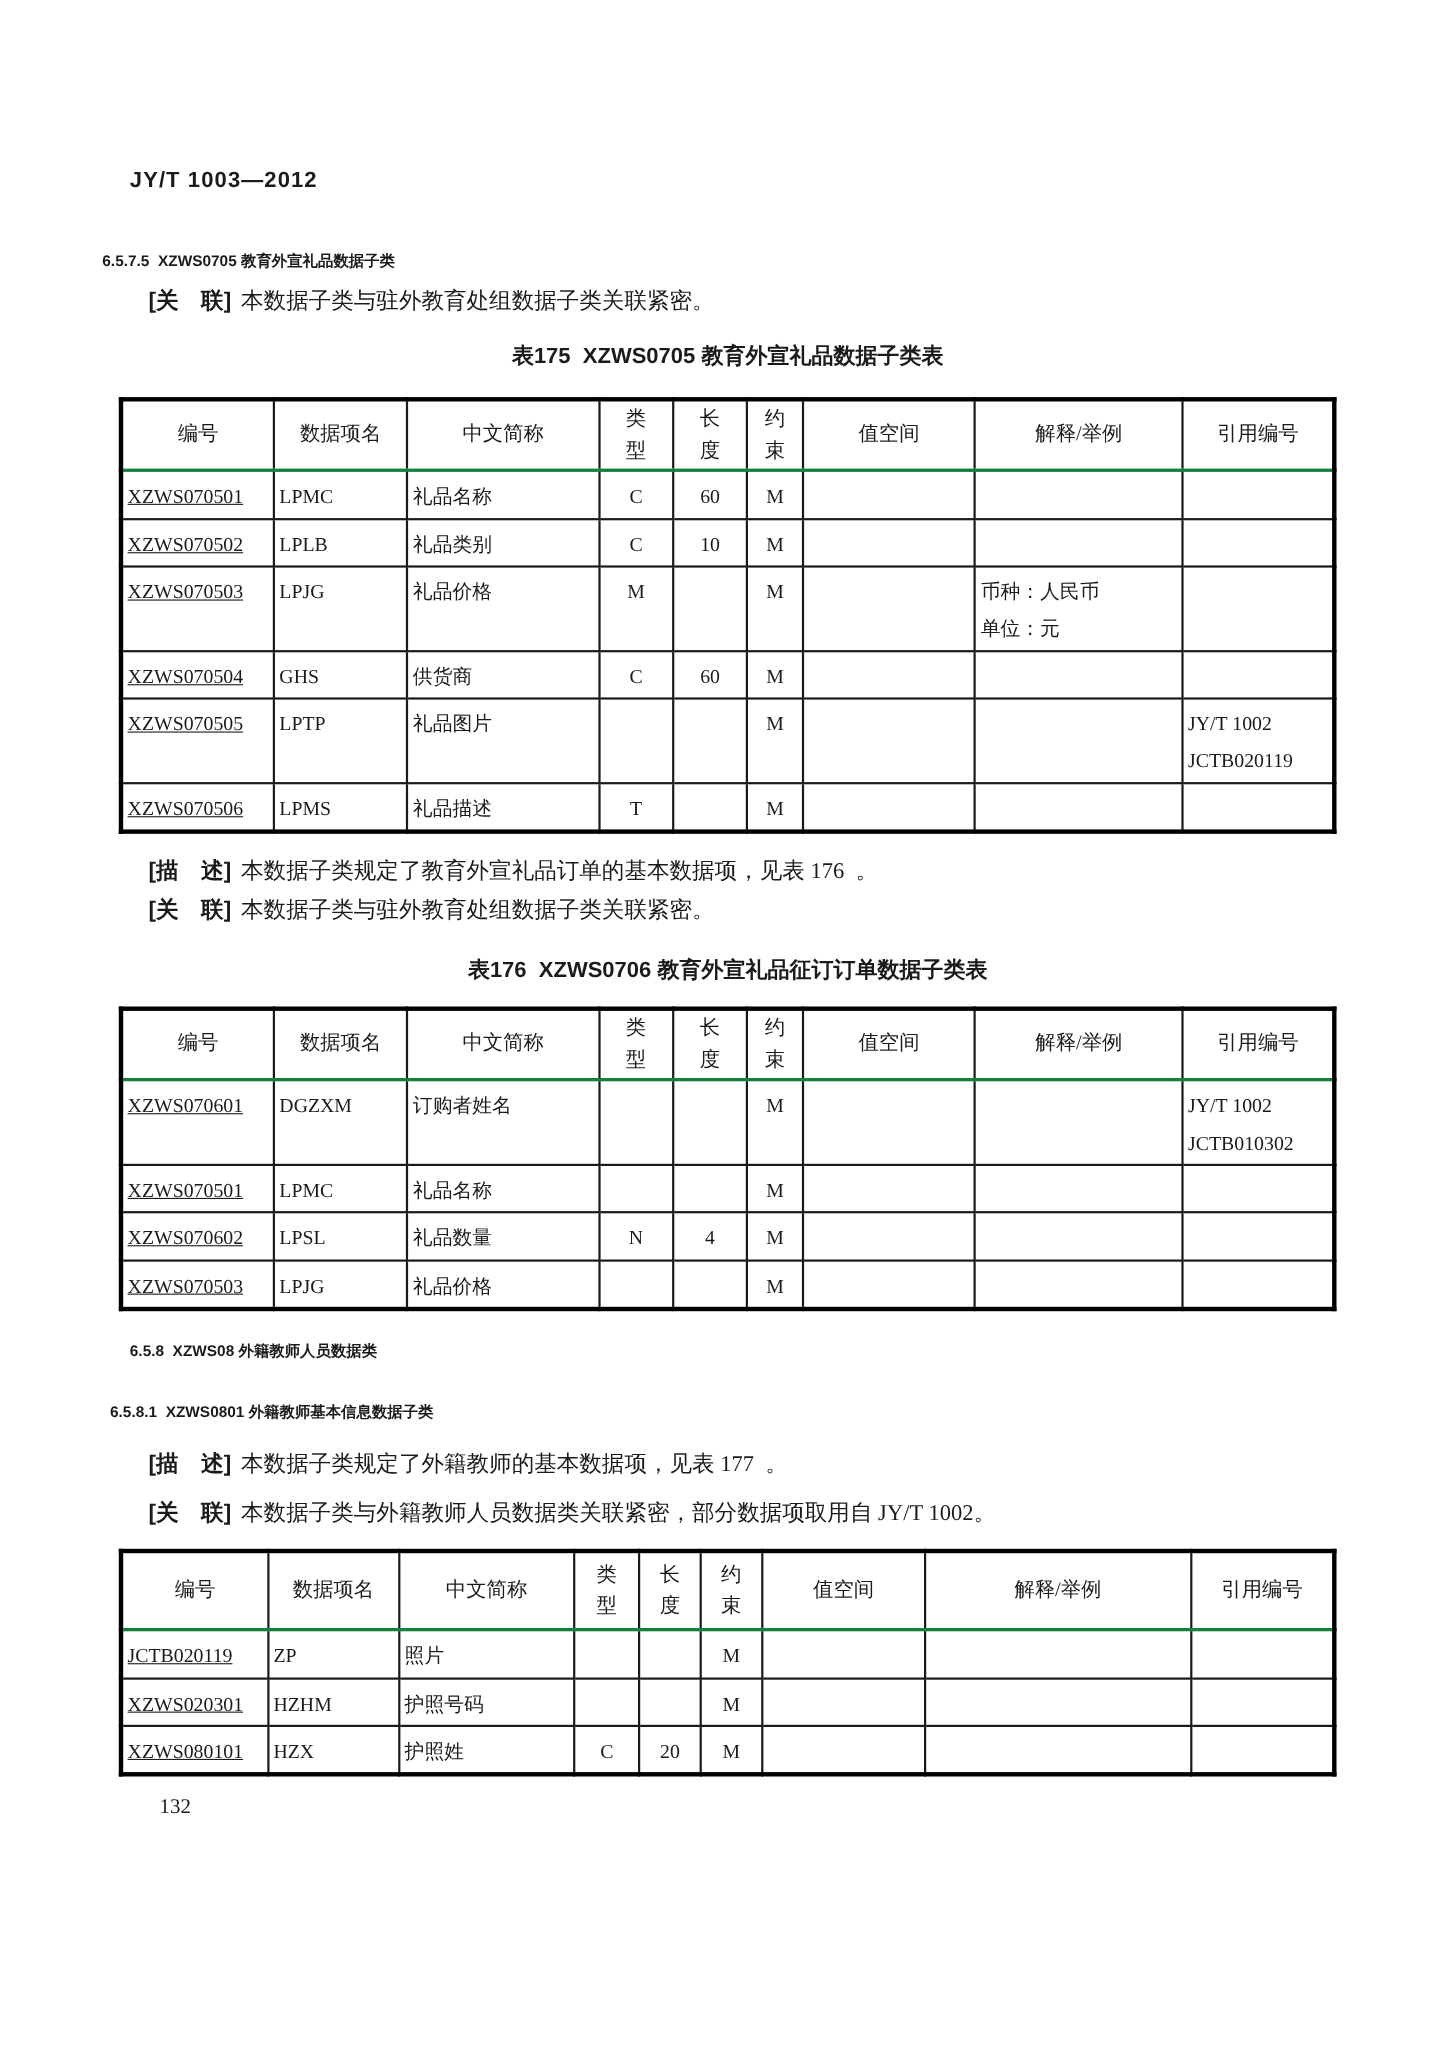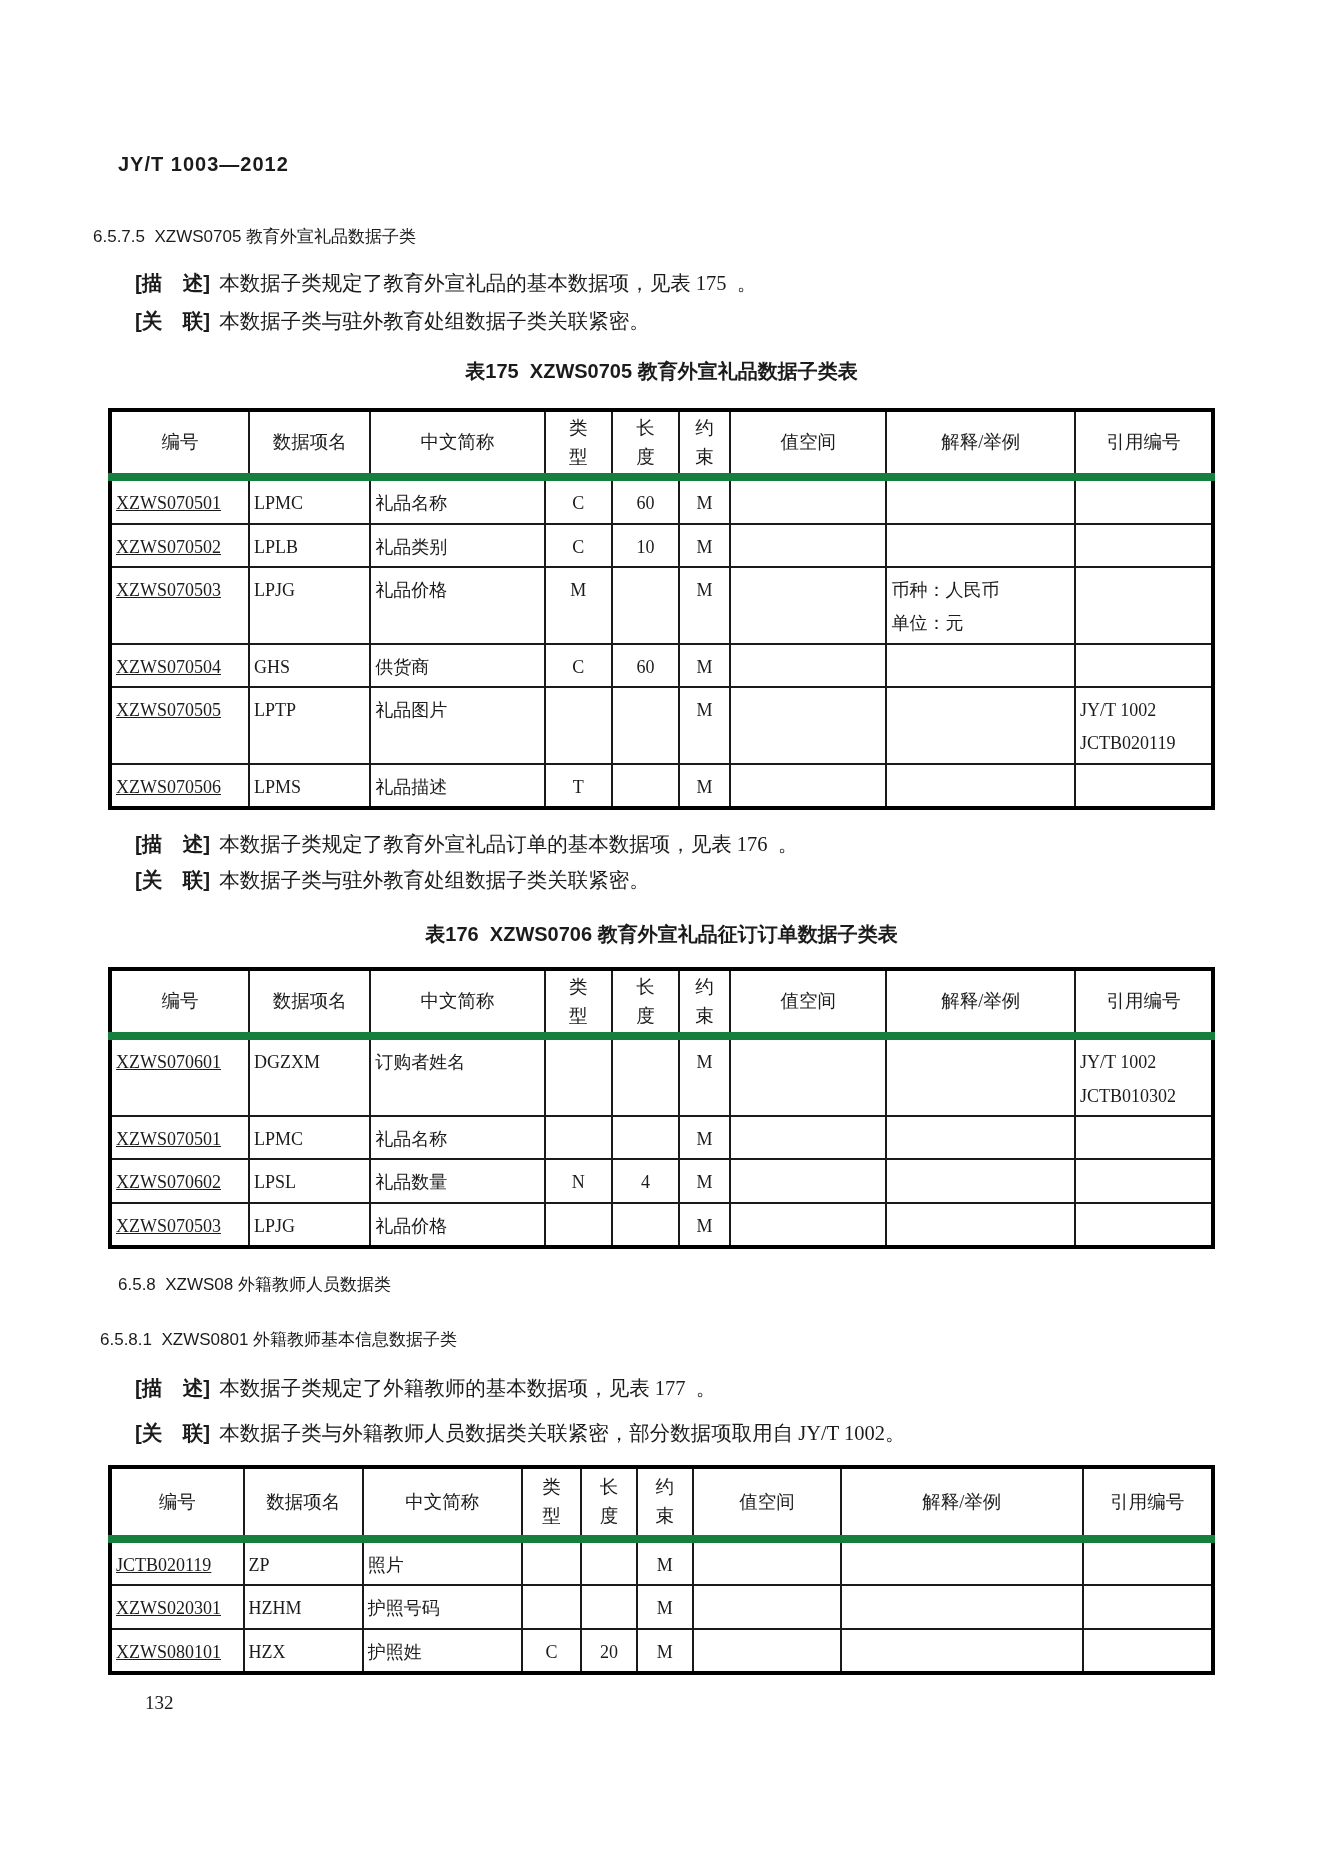--- a/index.html
+++ b/index.html
@@ -16,22 +16,22 @@
     margin:152px 0 0 118px;
     font-family:"Liberation Sans", sans-serif;
     font-weight:600;
     font-size:20px;
     line-height:24px;
     letter-spacing:1px;
     white-space:pre-wrap;
   }
   .h{
     font-family:"Liberation Sans", sans-serif;
-    font-weight:400;
-    font-size:17px;
+    font-weight:700;
+    font-size:14px;
     line-height:28px;
     margin:0;
     white-space:pre-wrap;
   }
   .h1{margin:47px 0 0 93px;}
   .h2{margin:25px 0 0 100px;}
   .h3{margin:22px 0 18px 118px;}
   .h4{margin:27px 0 0 100px;}
   .para{
     margin:0 0 0 135px;
@@ -65,21 +65,21 @@
   table.datatable{
     border-collapse:collapse;
     table-layout:fixed;
     width:1107px;
     margin-left:108px;
     border:4px solid #000;
   }
   .mt1{margin-top:23px;}
   .mt2{margin-top:19px;}
   .mt3{margin-top:17px;}
-  table.datatable thead tr{border-bottom:8px solid #15803d;}
+  table.datatable thead tr{border-bottom:3px solid #15803d;}
   table.datatable th, table.datatable td{
     border:2px solid #1a1a1a;
     white-space:pre-line;
     overflow:hidden;
   }
   table.datatable th{
     font-weight:normal;
     font-size:18.5px;
     text-align:center;
     vertical-align:middle;
@@ -106,21 +106,20 @@
 </style>
 </head>
 <body>
 
 <div class="page">
 
   <div class="doc-code">JY/T 1003—2012</div>
 
   <h2 class="h h1">6.5.7.5  XZWS0705 教育外宣礼品数据子类</h2>
 
-  <p class="para p1"><span class="plabel">[描　述]</span><span>本数据子类规定了教育外宣礼品的基本数据项，见表 175  。</span></p>
   <p class="para p2"><span class="plabel">[关　联]</span><span>本数据子类与驻外教育处组数据子类关联紧密。</span></p>
 
   <div class="ttitle tt1">表175  XZWS0705 教育外宣礼品数据子类表</div>
   <table class="datatable mt1">
       <colgroup>
         <col style="width: 12.6%;">
         <col style="width: 11%;">
         <col style="width: 15.8%;">
         <col style="width: 6.1%;">
         <col style="width: 6.1%;">

